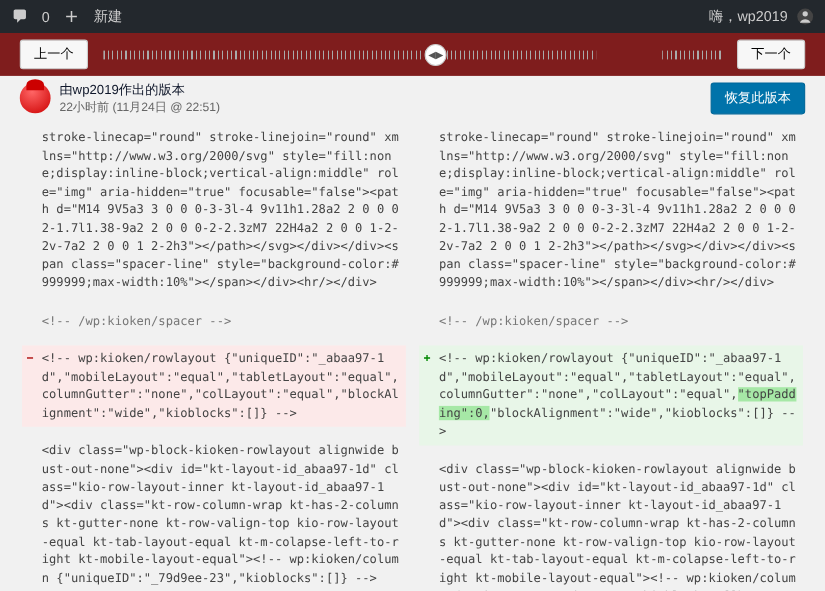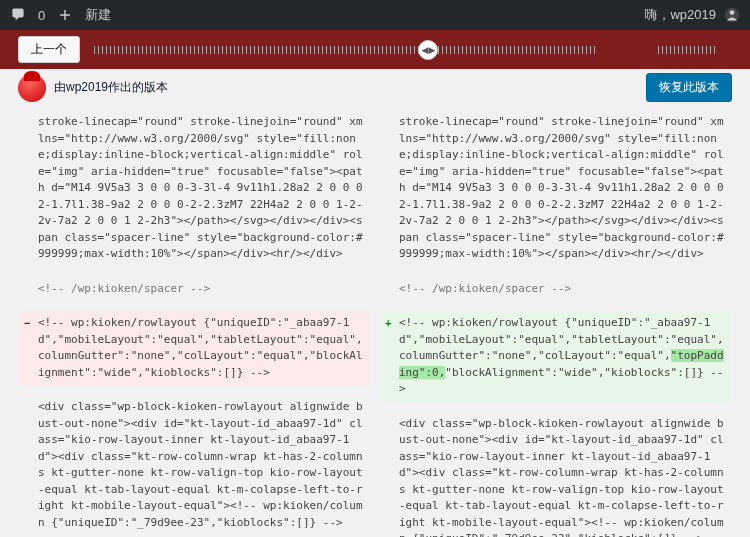--- a/index.html
+++ b/index.html
@@ -64,27 +64,29 @@
 </div>
 
 <div class="nav-row">
   <button class="nav-btn">上一个</button>
   <div class="slider-track">
     <div class="slider-ticks"></div>
     <div class="slider-handle">◀▶</div>
     <div class="slider-gap"></div>
     <div class="slider-ticks" style="flex:0.12"></div>
   </div>
+  <button class="nav-btn">下一个</button>
 </div>
 
 <div class="header-row">
   <div class="author-block">
     <div class="avatar"></div>
     <div>
       <div class="author-text">由wp2019作出的版本</div>
+      <div class="author-sub">22小时前 (11月24日 @ 22:51)</div>
     </div>
   </div>
   <button class="restore-btn">恢复此版本</button>
 </div>
 
 <div class="diff-area">
   <div class="diff-col">
     <div class="plain">stroke-linecap="round" stroke-linejoin="round" xmlns="http://www.w3.org/2000/svg" style="fill:none;display:inline-block;vertical-align:middle" role="img" aria-hidden="true" focusable="false"&gt;&lt;path d="M14 9V5a3 3 0 0 0-3-3l-4 9v11h1.28a2 2 0 0 0 2-1.7l1.38-9a2 2 0 0 0-2-2.3zM7 22H4a2 2 0 0 1-2-2v-7a2 2 0 0 1 2-2h3"&gt;&lt;/path&gt;&lt;/svg&gt;&lt;/div&gt;&lt;/div&gt;&lt;span class="spacer-line" style="background-color:#999999;max-width:10%"&gt;&lt;/span&gt;&lt;/div&gt;&lt;hr/&gt;&lt;/div&gt;</div>
     <div class="plain comment" style="margin-top:10px;">&lt;!-- /wp:kioken/spacer --&gt;</div>
     <div class="diff-block removed" style="margin-top:10px;">

